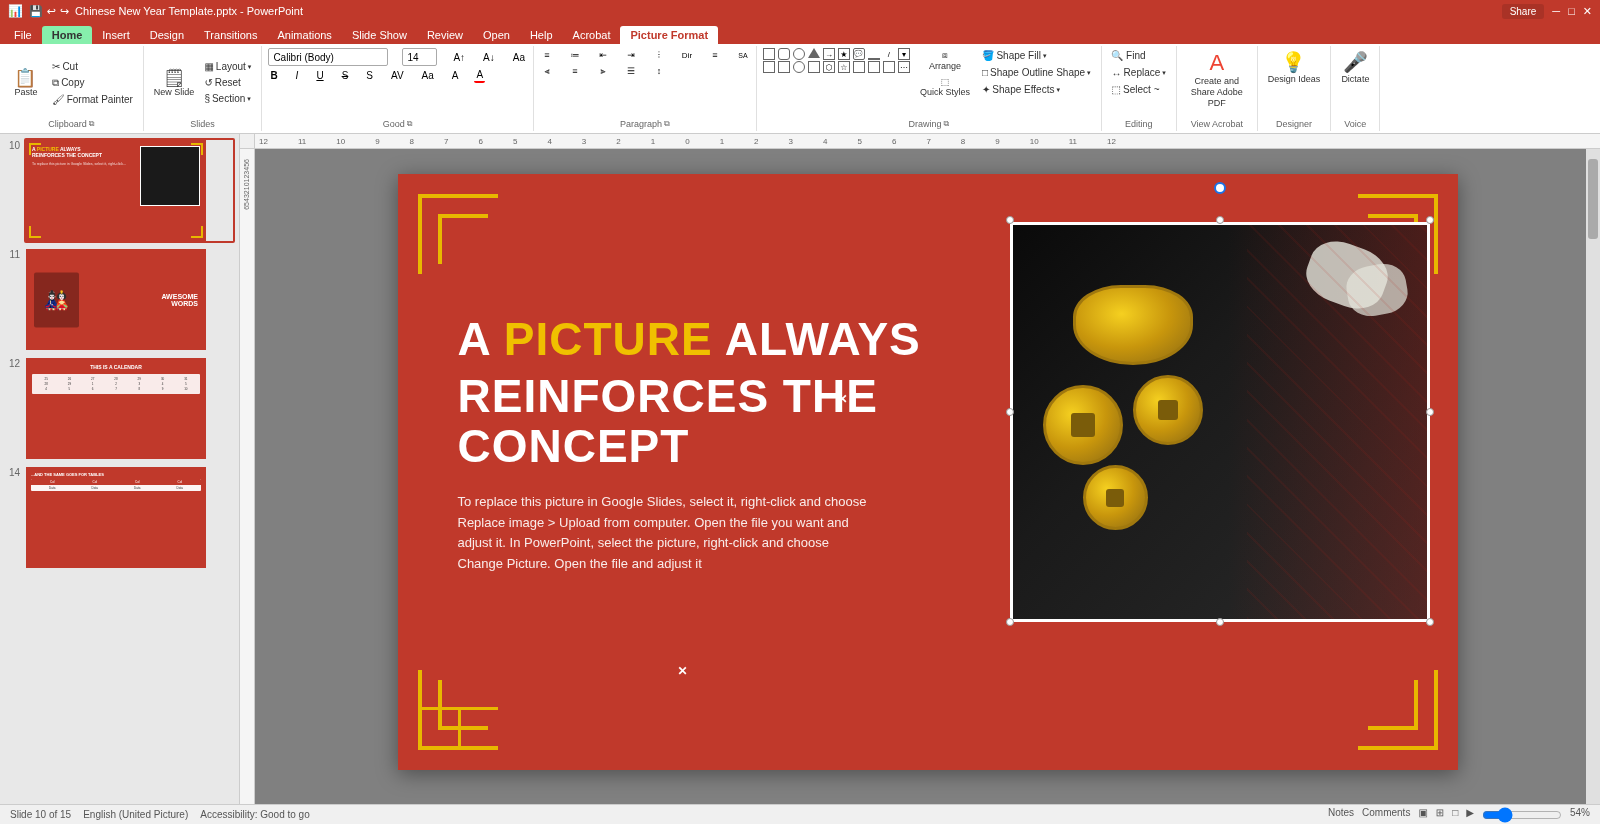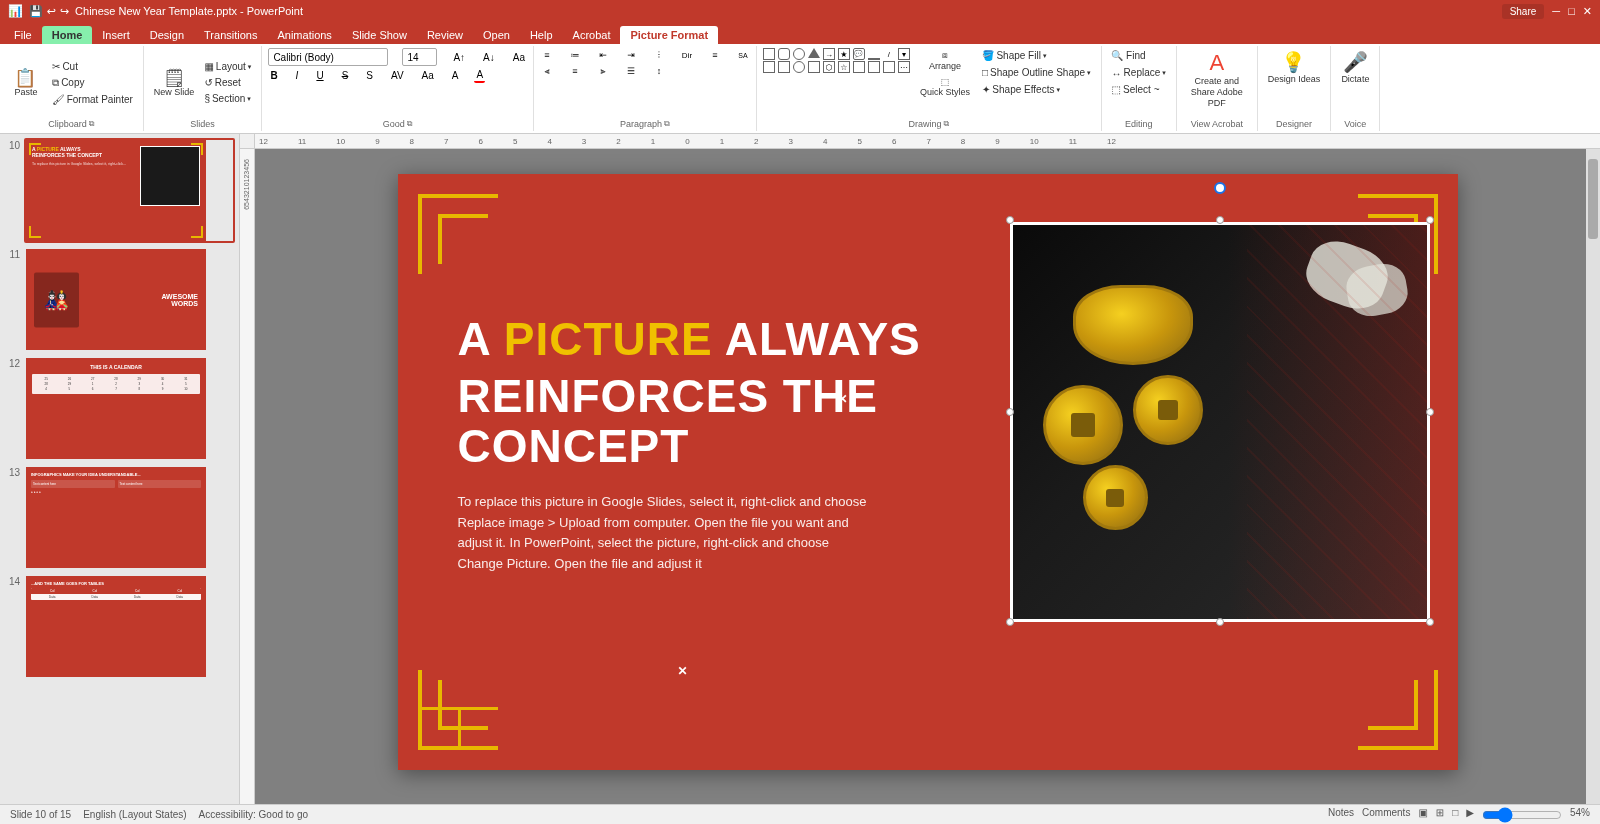--- a/index.html
+++ b/index.html
@@ -684,35 +684,20 @@
                   <span>8</span>
                   <span>9</span>
                   <span>10</span>
               </div>
             </div>
           </div>
         </div>
       </div>
     </div>
 
-    <div class="slide-thumb">
-      <span class="slide-num">13</span>
-      <div class="slide-img">
-        <div class="slide-preview preview-13">
-          <div style="position:absolute;inset:0;background:#c0392b;padding:5px;">
-            <div style="font-size:4px;color:white;font-weight:bold;margin-bottom:3px;text-transform:uppercase;">INFOGRAPHICS MAKE YOUR IDEA UNDERSTANDABLE...</div>
-            <div style="display:grid;grid-template-columns:1fr 1fr;gap:3px;">
-              <div style="background:rgba(255,255,255,0.15);padding:2px;border-radius:1px;font-size:3px;color:white;">Text content here</div>
-              <div style="background:rgba(255,255,255,0.15);padding:2px;border-radius:1px;font-size:3px;color:white;">Text content here</div>
-            </div>
-            <div style="margin-top:2px;font-size:3px;color:white;">● ● ● ●</div>
-          </div>
-        </div>
-      </div>
-    </div>
 
     <div class="slide-thumb">
       <span class="slide-num">14</span>
       <div class="slide-img">
         <div class="slide-preview preview-14">
           <div style="position:absolute;inset:0;background:#c0392b;padding:5px;">
             <div style="font-size:4px;color:white;font-weight:bold;margin-bottom:2px;">...AND THE SAME GOES FOR TABLES</div>
             <div style="background:rgba(255,255,255,0.95);border-radius:1px;overflow:hidden;">
               <div style="display:grid;grid-template-columns:repeat(4,1fr);font-size:3px;color:#333;">
                 <div style="background:#c0392b;color:white;padding:1px;text-align:center;">Col</div>
@@ -846,21 +831,21 @@
     <div style="position:absolute;right:0;top:15px;bottom:0;width:14px;background:#e0e0e0;">
       <div style="margin:2px;background:#aaa;border-radius:3px;height:80px;margin-top:10px;"></div>
     </div>
   </div>
 
 </div>
 
 <div class="status-bar">
   <div style="display:flex;align-items:center;gap:12px;">
     <span>Slide 10 of 15</span>
-    <span>English (Layout States)</span>
+    <span>English (United Picture)</span>
     <span>Accessibility: Good to go</span>
   </div>
   <div style="display:flex;gap:8px;">
     <span style="cursor:pointer;">Notes</span>
     <span style="cursor:pointer;">Comments</span>
     <span style="cursor:pointer;">▣</span>
     <span style="cursor:pointer;">⊞</span>
     <span style="cursor:pointer;">□</span>
     <span style="cursor:pointer;">▶</span>
     <input type="range" min="10" max="200" value="54" style="width: 80px;">

